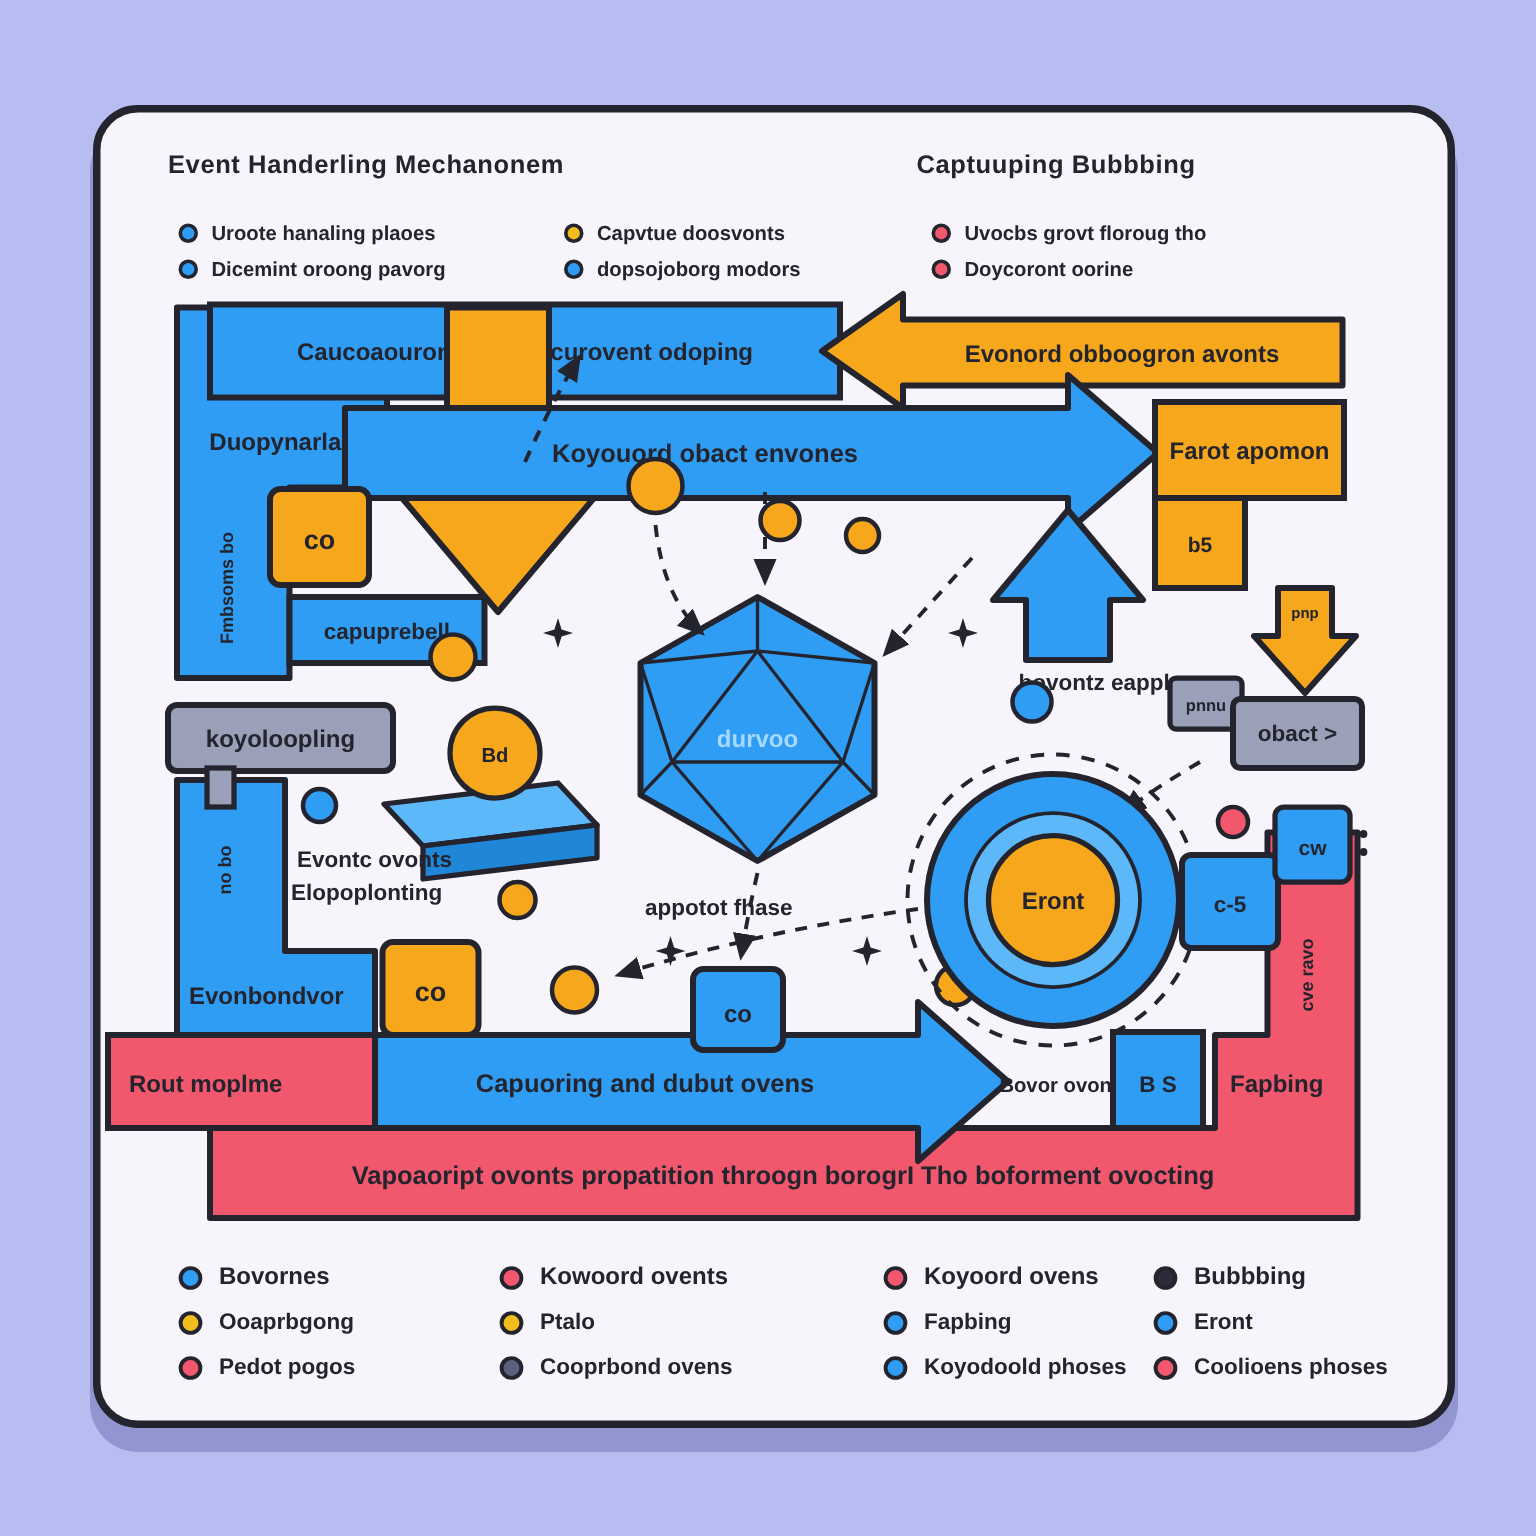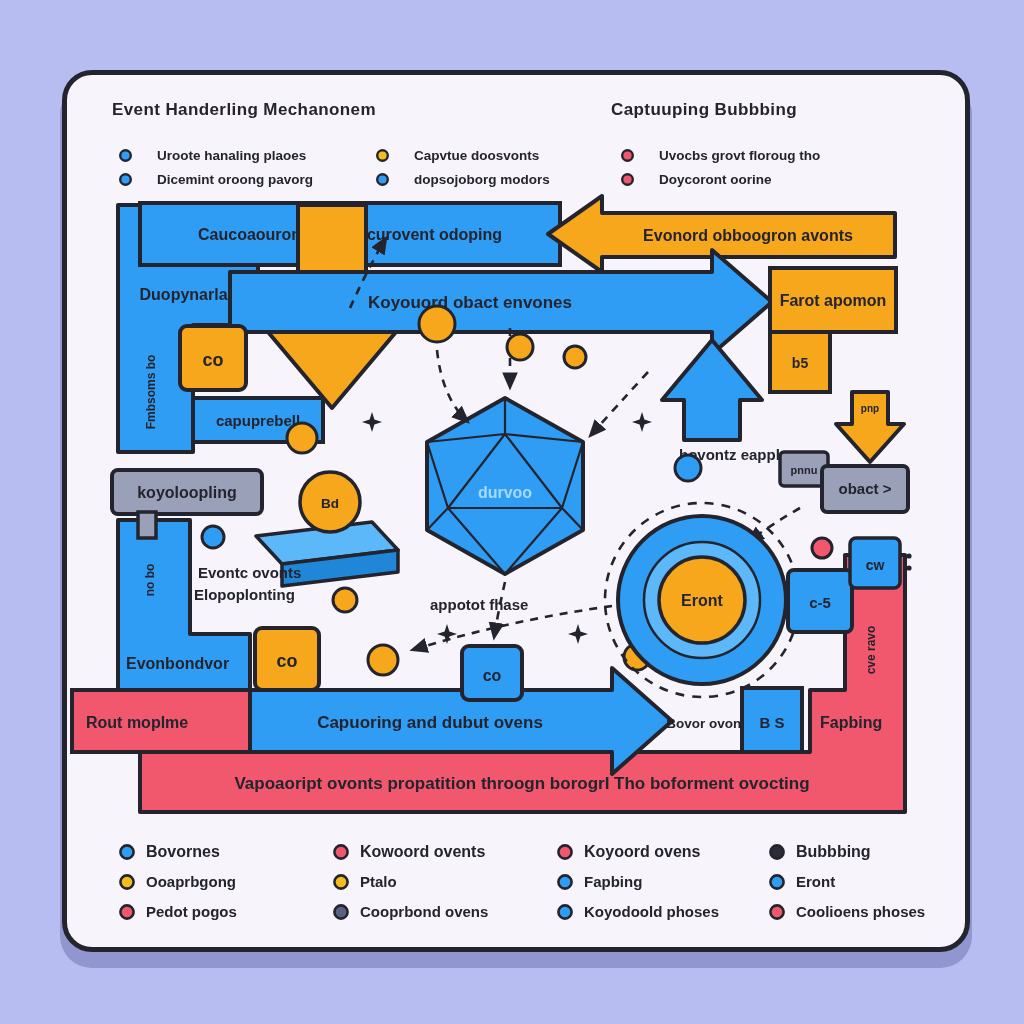--- a/index.html
+++ b/index.html
@@ -8,21 +8,21 @@
     background:#b8bdf1;
     font-family:"Liberation Sans",sans-serif;color:#24242e;
   }
   .card{
     position:absolute;left:62px;top:70px;width:898px;height:872px;
     background:#f7f5fb;border:5px solid #24242e;border-radius:30px;
     box-shadow:0 14px 0 2px rgba(105,110,175,.5);
   }
   .abs{position:absolute}
   .title{font-size:17px;font-weight:800;letter-spacing:.4px;white-space:nowrap}
-  .leg-item{display:flex;align-items:center;gap:24px;font-size:13.5px;font-weight:700;white-space:nowrap}
+  .leg-item{display:flex;align-items:center;gap:8px;font-size:13.5px;font-weight:700;white-space:nowrap}
   .bleg-col{display:flex;flex-direction:column;gap:12px}
   .bleg-item{display:flex;align-items:flex-start;gap:10px;font-size:15px;font-weight:600;white-space:nowrap}
   .bleg-item.hd{font-size:16px;font-weight:800}
   svg.diagram{position:absolute;left:0;top:0;pointer-events:none}
   svg text{font-family:"Liberation Sans",sans-serif;fill:#24242e}
   .t17{font-size:17px;font-weight:700}
   .t16{font-size:16px;font-weight:700}
   .t15{font-size:15px;font-weight:700}
   .t14{font-size:14px;font-weight:700}
   .t13{font-size:13.5px;font-weight:700}
@@ -252,21 +252,21 @@
     <span>Ptalo</span>
   </div>
   <div class="bleg-item">
     <svg width="18" height="18">
         <circle cx="9" cy="9" r="6.6" stroke="#24242e" stroke-width="2.6" fill="#5a6080"></circle>
       </svg>
     <span>Cooprbond ovens</span>
   </div>
 </div>
 
-<div class="abs bleg-col" style="left:556px;top:843px">
+<div class="abs bleg-col" style="left:588px;top:843px">
   <div class="bleg-item hd">
     <svg width="18" height="18">
         <circle cx="9" cy="9" r="6.6" stroke="#24242e" stroke-width="2.6" fill="#f2586d"></circle>
       </svg>
     <span>Koyoord ovens</span>
   </div>
   <div class="bleg-item">
     <svg width="18" height="18">
         <circle cx="9" cy="9" r="6.6" stroke="#24242e" stroke-width="2.6" fill="#2f9df4"></circle>
       </svg>

